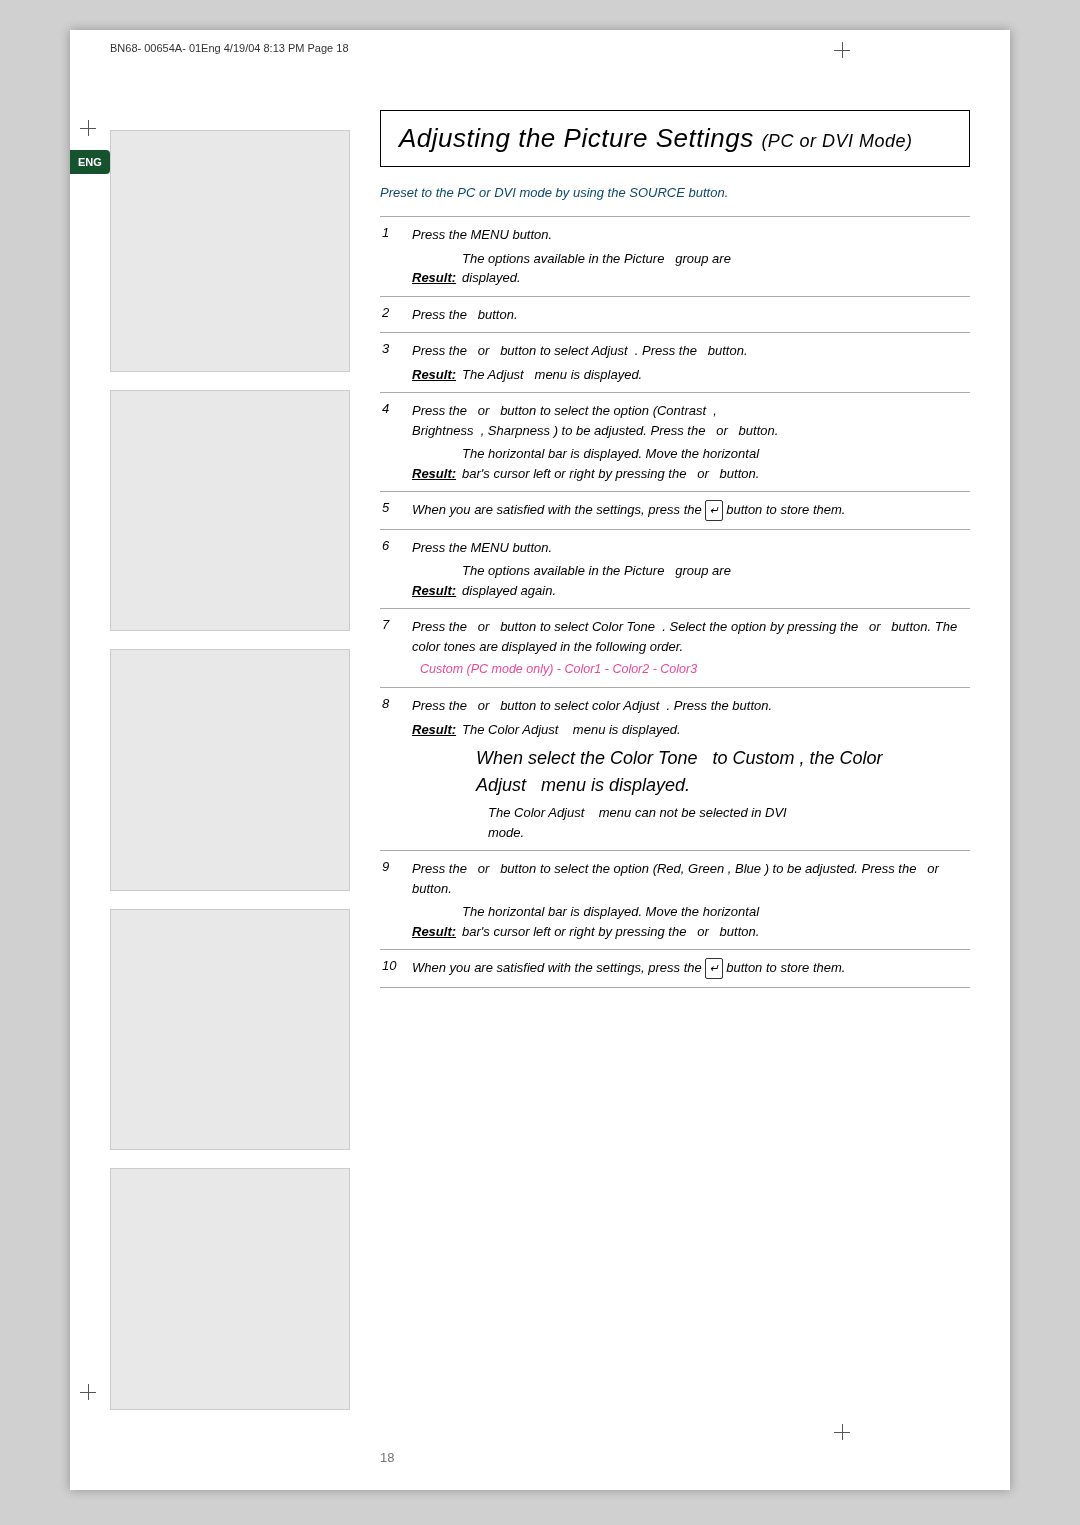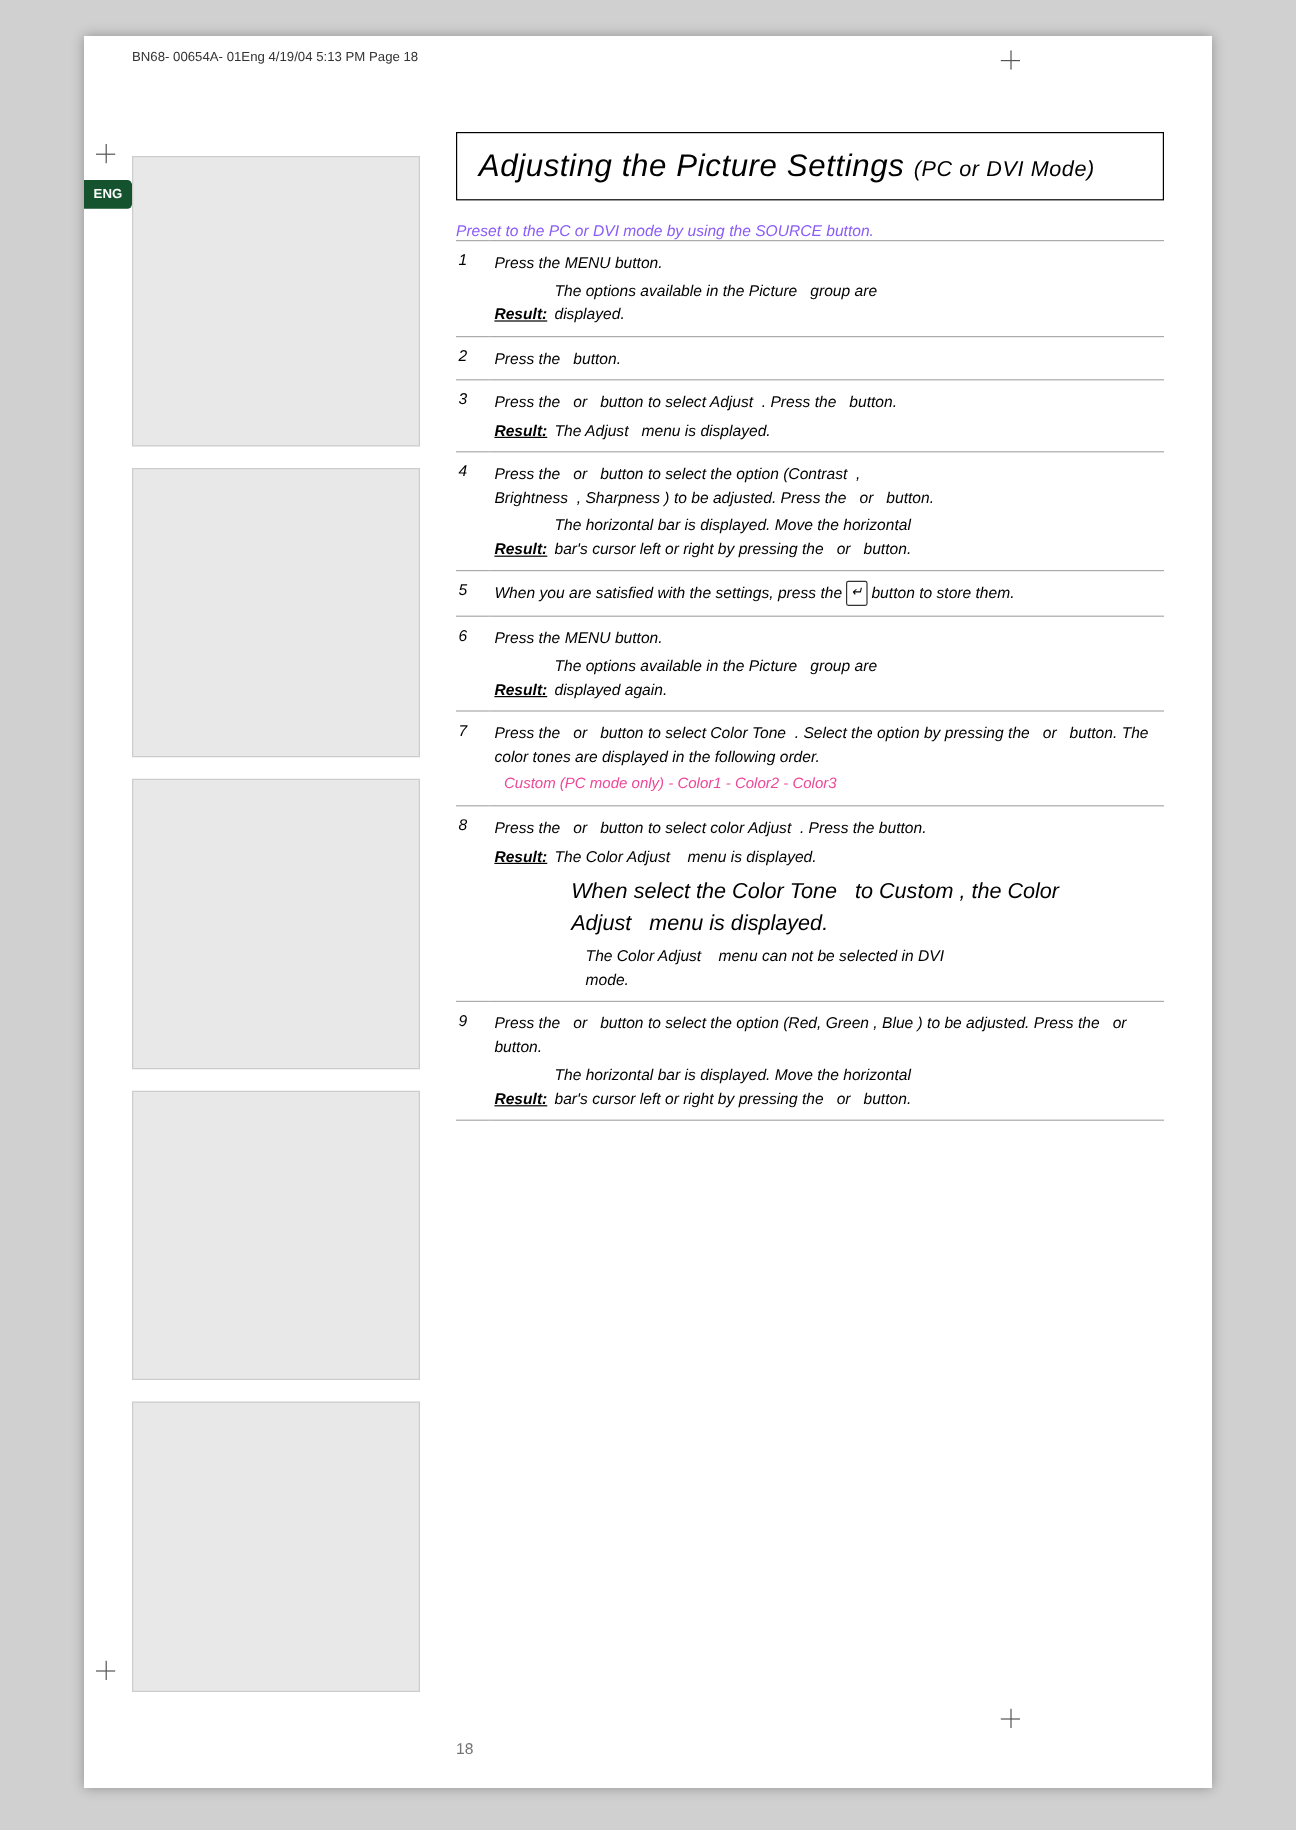--- a/index.html
+++ b/index.html
@@ -125,21 +125,22 @@
       font-size: 26px;
       font-weight: normal;
       border: 1.5px solid #000;
       padding: 12px 18px;
       margin-bottom: 18px;
       letter-spacing: 0.5px;
     }
 
     .subtitle {
       font-size: 13px;
-      color: #8b5cf6;
+      margin-bottom: 16px;
+      color: #0c4a6e;
     }
 
     .steps-table {
       width: 100%;
       border-collapse: collapse;
     }
 
     .steps-table tr {
       border-top: 1px solid #aaa;
     }
@@ -207,21 +208,21 @@
       font-size: 11px;
       vertical-align: middle;
     }
   </style>
 </head>
 <body>
 
 <div class="page">
 
   <div class="header-meta">
-    <span>BN68- 00654A- 01Eng   4/19/04   5:13 PM   Page 18</span>
+    <span>BN68- 00654A- 01Eng   4/19/04   8:13 PM   Page 18</span>
   </div>
 
   <div class="crosshair-top">
     <div class="crosshair"></div>
   </div>
 
   <div class="crosshair-bottom">
     <div class="crosshair"></div>
   </div>
 
@@ -342,20 +343,26 @@
           <td class="step-num">9</td>
           <td class="step-content">
             <div>Press the &nbsp; or &nbsp; button to select the option (Red, Green , Blue ) to be adjusted. Press the &nbsp; or &nbsp; button.</div>
             <div class="result-row">
               <span class="result-label">Result:</span>
               <span class="result-text">The horizontal bar is displayed. Move the horizontal<br>bar's cursor left or right by pressing the &nbsp; or &nbsp; button.</span>
             </div>
           </td>
         </tr>
 
+        <tr>
+          <td class="step-num">10</td>
+          <td class="step-content">
+            <div>When you are satisfied with the settings, press the <span class="enter-icon">↵</span> button to store them.</div>
+          </td>
+        </tr>
 
       </tbody>
     </table>
 
   </div>
 
   <div class="page-number">18</div>
 
 </div>
 

